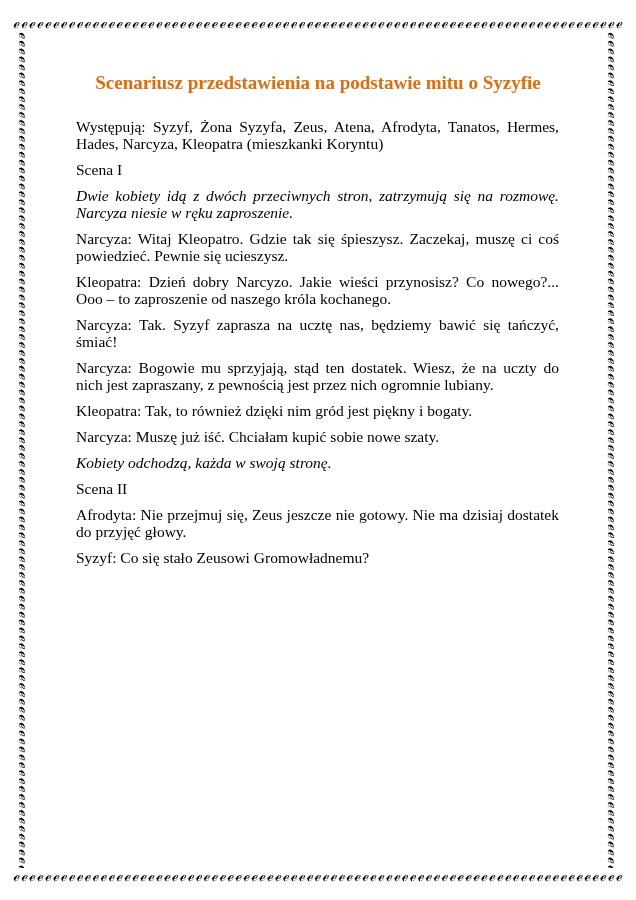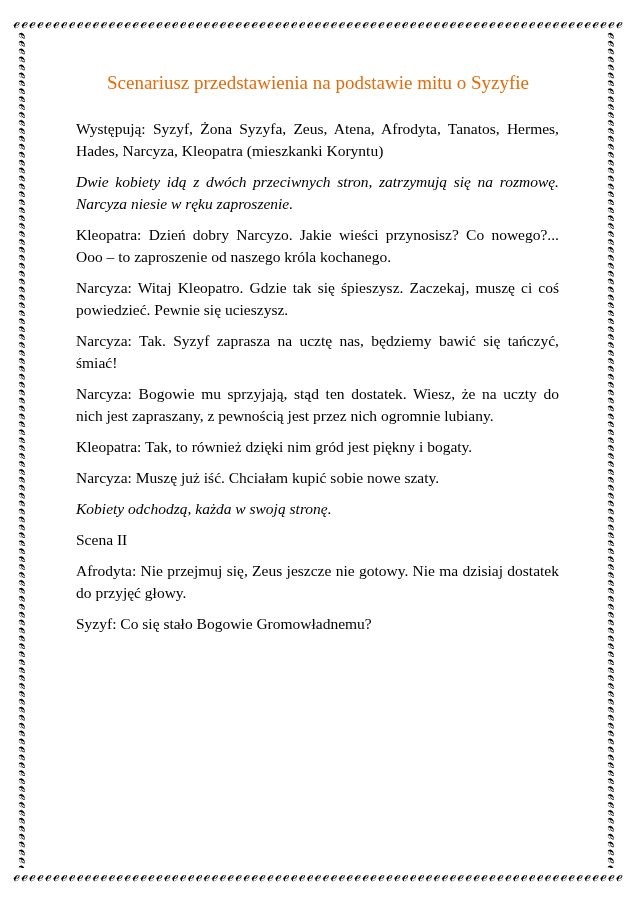--- a/index.html
+++ b/index.html
@@ -38,28 +38,28 @@
   
   .content {
     position: absolute;
     left: 76px;
     right: 76px;
     top: 62px;
   }
   .title {
     margin: 10px 0 24px 0;
     font-size: 19px;
-    font-weight: 400;
+    font-weight: 700;
     text-align: center;
     font-family: "Liberation Serif", serif;
   }
   .para {
     margin: 0 1px 9px 0;
     font-size: 15.5px;
-    line-height: 22px;
+    line-height: 17px;
     text-align: justify;
     text-justify: inter-word;
   }
   .para.italic {
     font-style: italic;
   }
 </style>
 </head>
 <body>
 
@@ -67,27 +67,28 @@
 
   <div class="border-strip border-top" style="color: rgb(0, 0, 0);">ℯℯℯℯℯℯℯℯℯℯℯℯℯℯℯℯℯℯℯℯℯℯℯℯℯℯℯℯℯℯℯℯℯℯℯℯℯℯℯℯℯℯℯℯℯℯℯℯℯℯℯℯℯℯℯℯℯℯℯℯℯℯℯℯℯℯℯℯℯℯℯℯℯℯℯℯℯℯℯℯℯℯℯℯℯℯℯℯℯℯℯℯℯℯℯℯℯℯℯℯℯℯℯℯℯℯℯℯℯℯℯℯℯℯℯℯℯℯℯℯℯℯℯℯℯℯℯℯℯℯℯℯℯℯℯℯℯℯℯℯ</div>
   <div class="border-strip border-bottom" style="color: rgb(0, 0, 0);">ℯℯℯℯℯℯℯℯℯℯℯℯℯℯℯℯℯℯℯℯℯℯℯℯℯℯℯℯℯℯℯℯℯℯℯℯℯℯℯℯℯℯℯℯℯℯℯℯℯℯℯℯℯℯℯℯℯℯℯℯℯℯℯℯℯℯℯℯℯℯℯℯℯℯℯℯℯℯℯℯℯℯℯℯℯℯℯℯℯℯℯℯℯℯℯℯℯℯℯℯℯℯℯℯℯℯℯℯℯℯℯℯℯℯℯℯℯℯℯℯℯℯℯℯℯℯℯℯℯℯℯℯℯℯℯℯℯℯℯℯ</div>
   <div class="border-strip border-left" style="color: rgb(0, 0, 0);">ℯℯℯℯℯℯℯℯℯℯℯℯℯℯℯℯℯℯℯℯℯℯℯℯℯℯℯℯℯℯℯℯℯℯℯℯℯℯℯℯℯℯℯℯℯℯℯℯℯℯℯℯℯℯℯℯℯℯℯℯℯℯℯℯℯℯℯℯℯℯℯℯℯℯℯℯℯℯℯℯℯℯℯℯℯℯℯℯℯℯℯℯℯℯℯℯℯℯℯℯℯℯℯℯℯℯℯℯℯℯℯℯℯℯℯℯℯℯℯℯℯℯℯℯℯℯℯℯℯℯℯℯℯℯℯℯℯℯℯℯ</div>
   <div class="border-strip border-right" style="color: rgb(0, 0, 0);">ℯℯℯℯℯℯℯℯℯℯℯℯℯℯℯℯℯℯℯℯℯℯℯℯℯℯℯℯℯℯℯℯℯℯℯℯℯℯℯℯℯℯℯℯℯℯℯℯℯℯℯℯℯℯℯℯℯℯℯℯℯℯℯℯℯℯℯℯℯℯℯℯℯℯℯℯℯℯℯℯℯℯℯℯℯℯℯℯℯℯℯℯℯℯℯℯℯℯℯℯℯℯℯℯℯℯℯℯℯℯℯℯℯℯℯℯℯℯℯℯℯℯℯℯℯℯℯℯℯℯℯℯℯℯℯℯℯℯℯℯ</div>
 
   <div class="content">
     <h1 class="title" style="color: rgb(227, 108, 10);">Scenariusz przedstawienia na podstawie mitu o Syzyfie</h1>
     <div class="body">
         <p class="para normal">Występują: Syzyf, Żona Syzyfa, Zeus, Atena, Afrodyta, Tanatos, Hermes, Hades, Narcyza, Kleopatra (mieszkanki Koryntu)</p>
+        <p class="para normal">Scena I</p>
         <p class="para italic">Dwie kobiety idą z dwóch przeciwnych stron, zatrzymują się na rozmowę. Narcyza niesie w ręku zaproszenie.</p>
+        <p class="para normal">Narcyza: Witaj Kleopatro. Gdzie tak się śpieszysz. Zaczekaj, muszę ci coś powiedzieć. Pewnie się ucieszysz.</p>
         <p class="para normal">Kleopatra: Dzień dobry Narcyzo. Jakie wieści przynosisz? Co nowego?... Ooo – to zaproszenie od naszego króla kochanego.</p>
-        <p class="para normal">Narcyza: Witaj Kleopatro. Gdzie tak się śpieszysz. Zaczekaj, muszę ci coś powiedzieć. Pewnie się ucieszysz.</p>
         <p class="para normal">Narcyza: Tak. Syzyf zaprasza na ucztę nas, będziemy bawić się tańczyć, śmiać!</p>
         <p class="para normal">Narcyza: Bogowie mu sprzyjają, stąd ten dostatek. Wiesz, że na uczty do nich jest zapraszany, z pewnością jest przez nich ogromnie lubiany.</p>
         <p class="para normal">Kleopatra: Tak, to również dzięki nim gród jest piękny i bogaty.</p>
         <p class="para normal">Narcyza: Muszę już iść. Chciałam kupić sobie nowe szaty.</p>
         <p class="para italic">Kobiety odchodzą, każda w swoją stronę.</p>
         <p class="para normal">Scena II</p>
         <p class="para normal">Afrodyta: Nie przejmuj się, Zeus jeszcze nie gotowy. Nie ma dzisiaj dostatek do przyjęć głowy.</p>
-        <p class="para normal">Syzyf: Co się stało Bogowie Gromowładnemu?</p>
+        <p class="para normal">Syzyf: Co się stało Zeusowi Gromowładnemu?</p>
       </div>
   </div>
 
 </div>
 
 </body></html>

